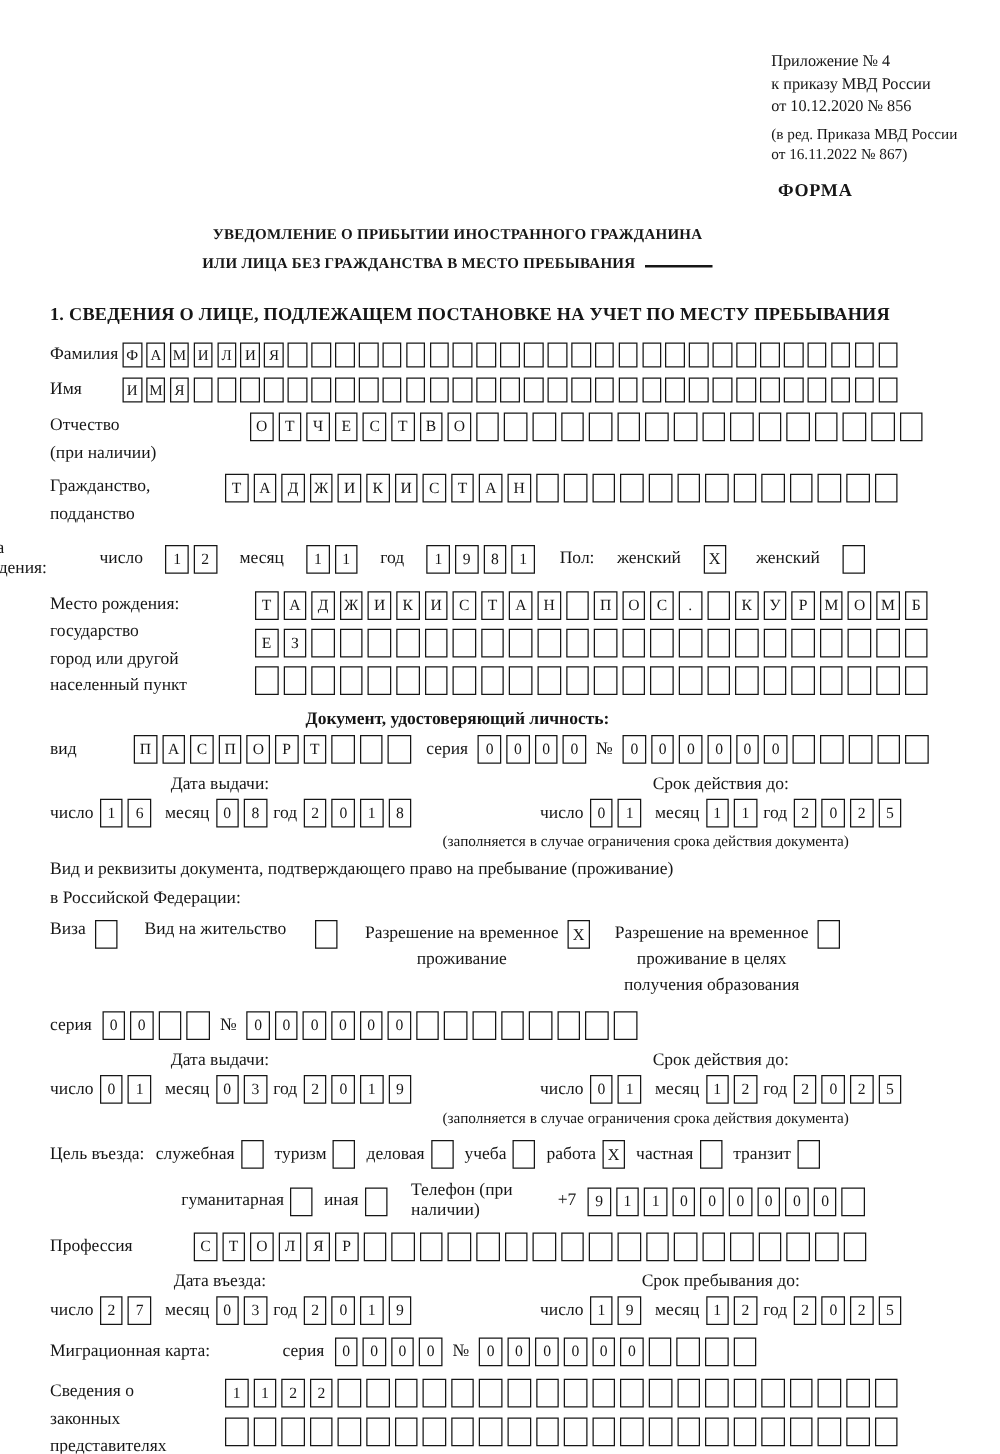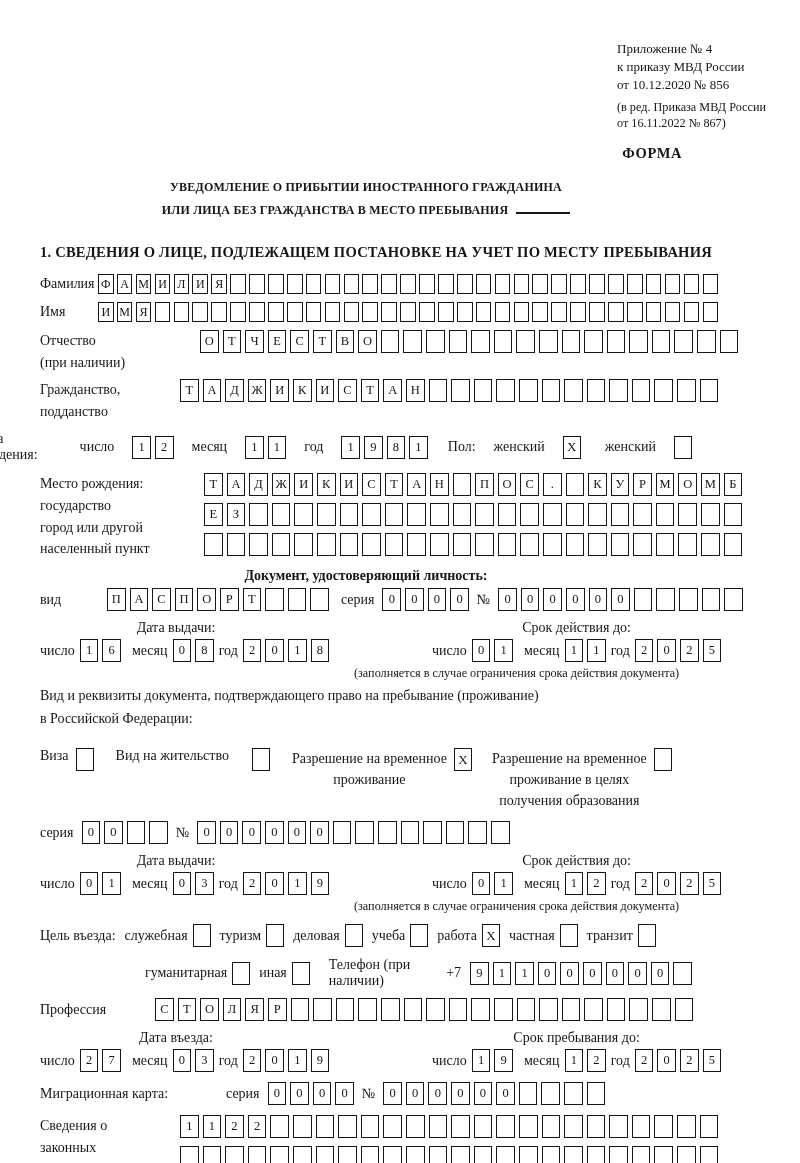--- a/index.html
+++ b/index.html
@@ -37,21 +37,21 @@
   
   .dates{display:flex;align-items:flex-start;margin-top:9px;}
   .dcol-l{width:392px;flex:none;}
   .dcol-r{flex:none;}
   .dhead{text-align:center;margin-bottom:3px;}
   .dgroup{display:flex;align-items:center;gap:5px;}
   .dgroup .dlbl{flex:none;}
   .dnote{font-size:12.2px;white-space:nowrap;margin-top:4px;margin-left:-78px;}
 
   
-  .permit-row{display:flex;align-items:flex-start;margin-top:21px;gap:14px;}
+  .permit-row{display:flex;align-items:flex-start;margin-top:9px;gap:14px;}
   .permit-item{display:flex;align-items:flex-start;gap:7px;}
   .permit-stack{text-align:center;line-height:21px;}
 
   .purpose-row{display:flex;align-items:center;margin-top:10px;gap:9px;}
   .purpose-item{display:flex;align-items:center;gap:5px;}
   .gap6{width:6px;flex:none;}
 </style>
 </head>
 <body>
 

